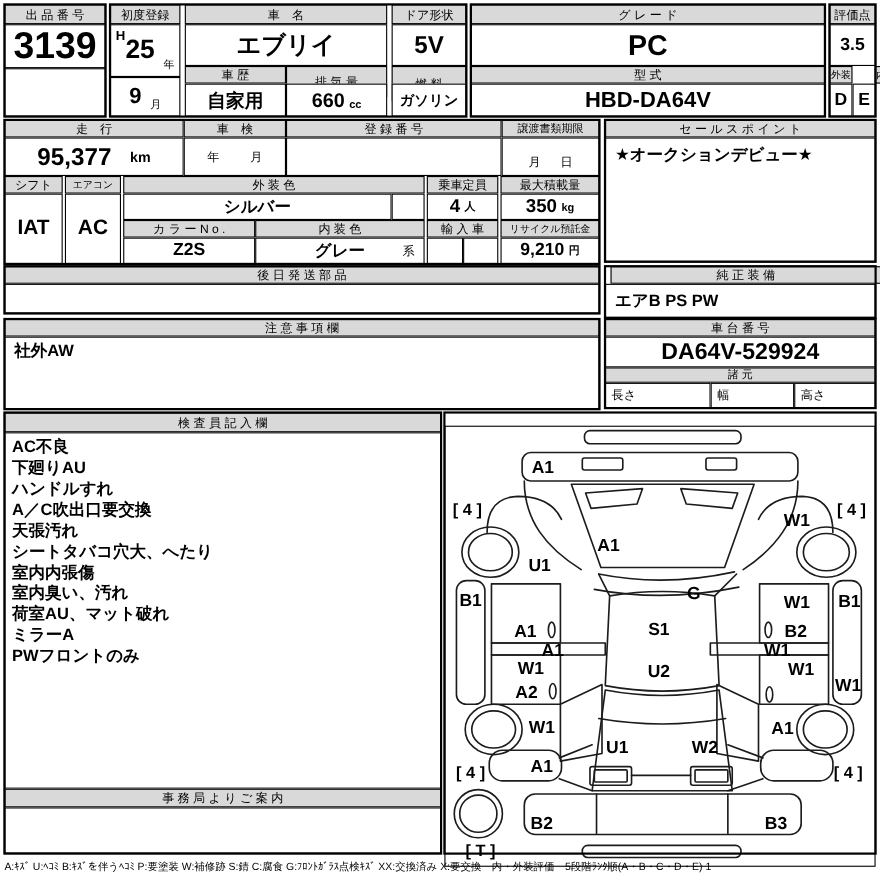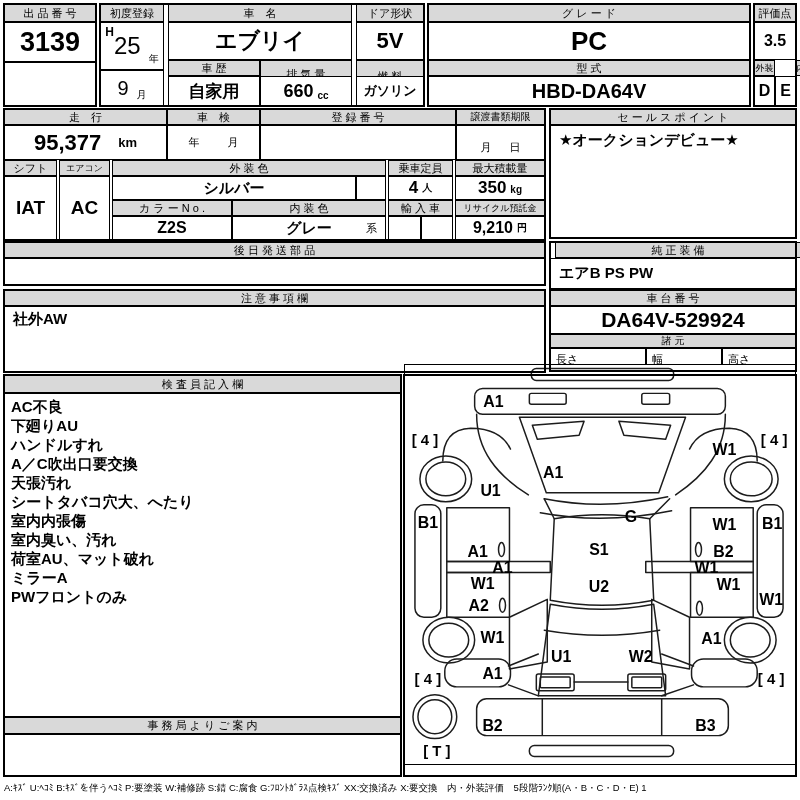--- a/index.html
+++ b/index.html
@@ -13,39 +13,39 @@
        font-size:11px;font-weight:normal;white-space:nowrap;}
   .hdr-sm{font-size:9px;}
   .hdr-xs{font-size:10px;}
   .val{display:flex;align-items:center;justify-content:center;font-weight:bold;white-space:nowrap;}
   .val-left{justify-content:flex-start;padding-left:8px;}
   .val-top{align-items:flex-start;padding-top:3px;}
   .unit{font-size:10px;font-weight:bold;margin-left:4px;align-self:flex-end;padding-bottom:4px;}
   .unit-lg{font-size:13px;font-weight:bold;margin-left:17px;align-self:center;}
   .grp{position:absolute;border:2px solid #000;box-sizing:border-box;background:transparent;pointer-events:none;}
   .era{align-self:flex-start;font-size:12px;font-weight:bold;padding-top:2px;}
-  .bignum{font-weight:normal;}
+  .bignum{font-weight:bold;}
   .suffix-sm{font-size:10px;font-weight:normal;align-self:flex-end;padding-bottom:3px;margin-left:8px;}
   .placeholder{font-size:11px;font-weight:normal;display:flex;align-items:center;justify-content:center;gap:28px;}
   .kei{position:absolute;right:8px;bottom:3px;font-size:11px;font-weight:normal;}
   .insp-line{font-weight:bold;font-size:15px;line-height:19px;white-space:nowrap;}
   #inspector-body{padding:3px 6px;display:block;}
   #footer-legend{position:absolute;left:4px;top:779px;width:792px;height:18px;
     font-size:9.5px;white-space:nowrap;display:flex;align-items:center;}
   .dim-label{font-size:11px;font-weight:normal;padding:3px 0 0 5px;display:block;}
   .shape{fill:none;stroke:#1c1c1c;stroke-width:1.5;stroke-linejoin:round;stroke-linecap:round;}
   .dlabel{font-family:"Liberation Sans","DejaVu Sans",sans-serif;font-size:16px;font-weight:bold;
           fill:#000;text-anchor:middle;}
   .bracket{font-size:15px;}
 </style>
 </head>
 <body>
 
 <div class="cell hdr" style="left:4px;top:4px;width:92px;height:18px">出 品 番 号</div>
-<div class="cell val" style="left:4px;top:22px;width:92px;height:40px;font-size:27px">3139</div>
+<div class="cell val" style="left:4px;top:22px;width:92px;height:40px;font-size:34px">3139</div>
 <div class="cell" style="left:4px;top:62px;width:92px;height:44px"></div>
 
 <div class="cell hdr" style="left:100px;top:4px;width:64px;height:18px">初度登録</div>
 <div class="cell val" style="left:100px;top:22px;width:64px;height:48px">
   <span class="era">H</span>
   <span class="bignum" style="font-size:24px">25</span>
   <span class="suffix-sm">年</span>
 </div>
 <div class="cell val" style="left:100px;top:70px;width:64px;height:36px">
   <span class="bignum" style="font-size:20px">9</span>
@@ -168,21 +168,21 @@
     <div class="insp-line">シートタバコ穴大、へたり</div>
     <div class="insp-line">室内内張傷</div>
     <div class="insp-line">室内臭い、汚れ</div>
     <div class="insp-line">荷室AU、マット破れ</div>
     <div class="insp-line">ミラーA</div>
     <div class="insp-line">PWフロントのみ</div>
   </div>
 <div class="cell hdr" style="left:4px;top:717px;width:397px;height:17px">事 務 局 よ り ご 案 内</div>
 <div class="cell" style="left:4px;top:734px;width:397px;height:42px"></div>
 
-<div class="cell" style="left:404px;top:364px;width:392px;height:401px">
+<div class="cell" style="left:404px;top:387px;width:392px;height:401px">
   <svg id="diagram-svg" viewBox="0 0 392 400" width="390" height="399">
     <g class="shape">
       <rect x="127" y="3" width="143" height="12" rx="5"></rect>
       <rect x="70" y="23" width="252" height="26" rx="8"></rect>
       <rect x="125" y="28" width="37" height="11" rx="2"></rect>
       <rect x="238" y="28" width="28" height="11" rx="2"></rect>
       <polygon points="115,52 282,52 255,128 142,128"></polygon>
       <polygon points="128,60 180,56 175,70 133,74"></polygon>
       <polygon points="215,56 267,60 262,74 220,70"></polygon>
       <path d="M140,134 Q200,146 264,132"></path>

